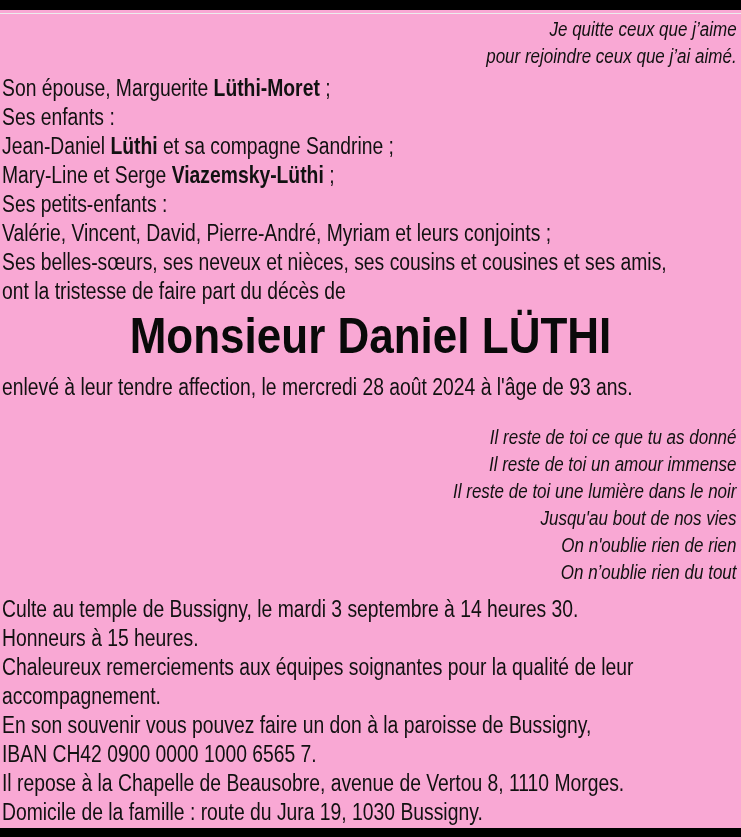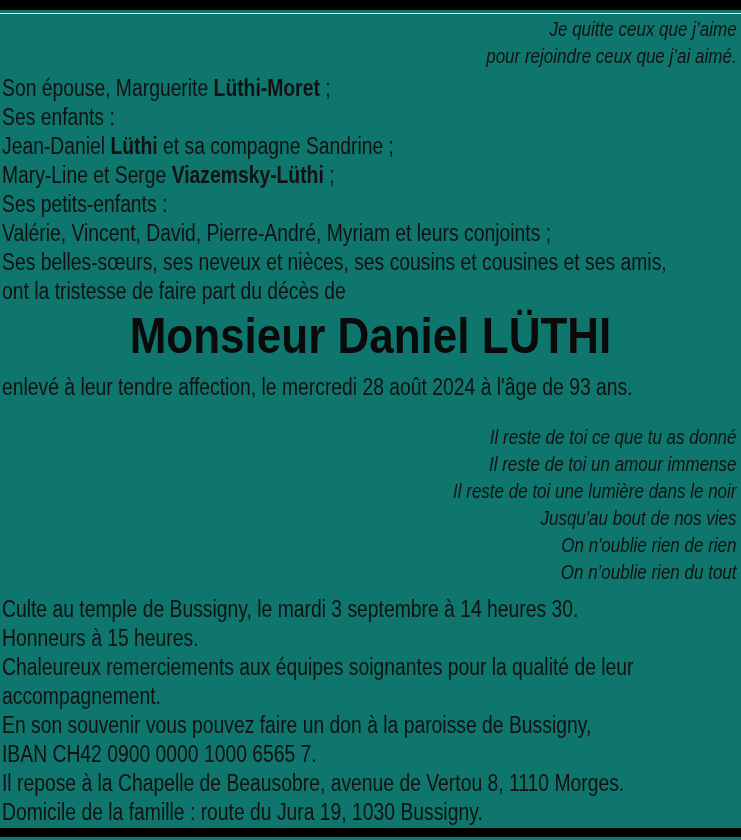--- a/index.html
+++ b/index.html
@@ -4,21 +4,21 @@
 <style>
   html, body {
     margin: 0;
     padding: 0;
     background: #ffffff;
   }
   .page {
     position: relative;
     width: 741px;
     height: 840px;
-    background: #0f766e;
+    background: #f9a8d4;
     overflow: hidden;
     font-family: "Liberation Sans", sans-serif;
     color: #111111;
   }
   .bar {
     position: absolute;
     left: 0;
     width: 741px;
     background: #000000;
   }

